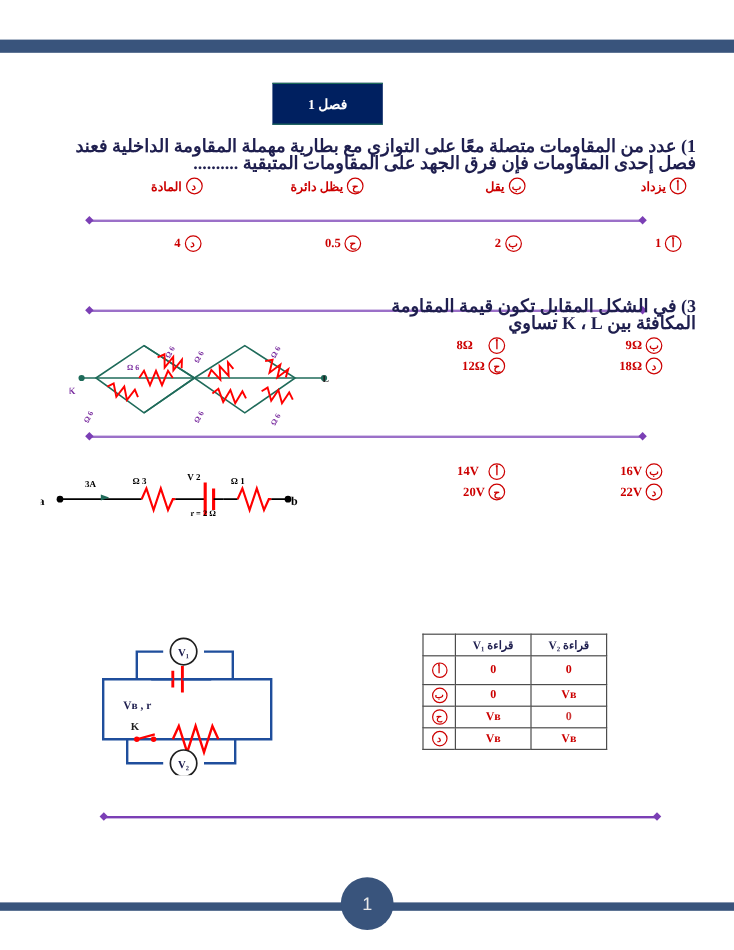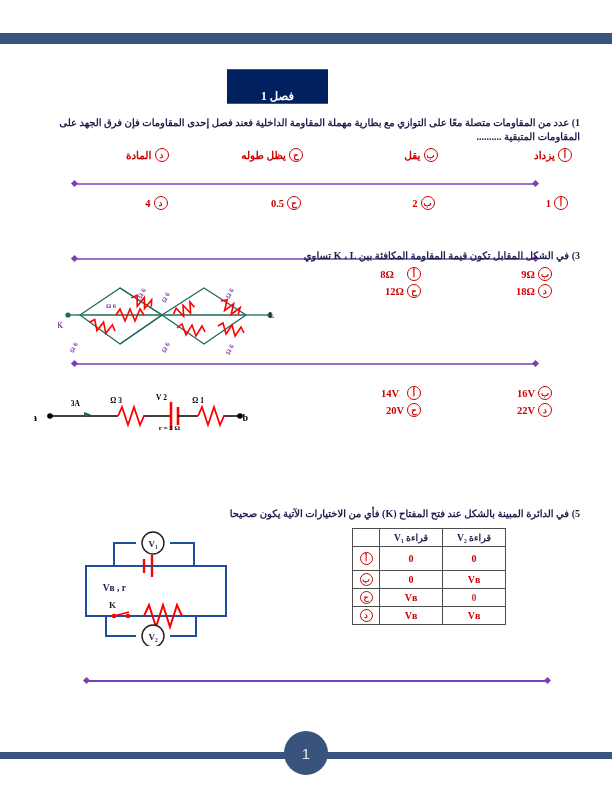--- a/index.html
+++ b/index.html
@@ -24,27 +24,27 @@
     width: 612px;
     height: 11px;
     background: #39547c;
   }
 
   
   .title-box {
     position: absolute;
     left: 227px;
     top: 69px;
-    width: 101px;
+    width: 92px;
     height: 33px;
     background: #002060;
     border-top: 1px solid #1f6b5a;
     border-bottom: 1px solid #1f6b5a;
     display: flex;
-    align-items: flex-end;
+    align-items: center;
     justify-content: center;
   }
   .title-box .title-text {
     color: #ffffff;
     font-size: 11.5px;
     font-weight: bold;
     letter-spacing: 0px;
     font-family: "Liberation Serif", "DejaVu Serif", serif;
   }
 
@@ -78,21 +78,21 @@
 
   
   .q {
     position: absolute;
     direction: rtl;
     text-align: right;
   }
   .q-stem {
     color: #1f1f4f;
     font-weight: bold;
-    font-size: 10px;
+    font-size: 15px;
     line-height: 14px;
     font-family: "Liberation Serif", "DejaVu Serif", serif;
   }
   .q-num {
     color: #1f1f4f;
     font-weight: bold;
   }
   .opt-row {
     display: flex;
     direction: rtl;
@@ -222,21 +222,21 @@
       <div class="opt" style="width:25%; padding-right:8px;">
         <span class="marker">أ</span>
         <span class="opt-text">يزداد</span>
       </div>
       <div class="opt" style="width:25%;">
         <span class="marker">ب</span>
         <span class="opt-text">يقل</span>
       </div>
       <div class="opt" style="width:25%;">
         <span class="marker">ح</span>
-        <span class="opt-text">يظل طوله</span>
+        <span class="opt-text">يظل دائرة</span>
       </div>
       <div class="opt" style="width:25%;">
         <span class="marker">د</span>
         <span class="opt-text">المادة</span>
       </div>
     </div>
   </div>
 
   <div class="sep" style="left:74px; top:183px; width:462px;"></div>
 
@@ -399,26 +399,20 @@
       <text x="3" y="31" font-size="10" font-weight="bold" fill="#000">a</text>
       <text x="214" y="31" font-size="10" font-weight="bold" fill="#000">b</text>
       <text x="46" y="16" font-size="7.5" font-weight="bold" fill="#000">3A</text>
       <text x="88" y="13" font-size="7.5" font-weight="bold" fill="#000">3 Ω</text>
       <text x="133" y="10" font-size="7.5" font-weight="bold" fill="#000">2 V</text>
       <text x="146" y="40" font-size="7" font-weight="bold" fill="#000">r = 2 Ω</text>
       <text x="170" y="13" font-size="7.5" font-weight="bold" fill="#000">1 Ω</text>
     </svg>
   </div>
 
-  <div class="q" style="left:34px; top:507px; width:546px;">
-    <div class="q-stem">
-      <span class="q-num">5)</span>
-      <span>في الدائرة المبينة بالشكل عند فتح المفتاح (K) فأي من الاختيارات الآتية يكون صحيحا</span>
-    </div>
-  </div>
 
   <div class="diagram" style="left:66px; top:526px; width:210px; height:120px;">
     <svg width="210" height="120" viewBox="0 0 210 120">
       <g stroke="#1f4e9c" stroke-width="2" fill="none">
 
         <path d="M20,40 L160,40 L160,90 L20,90 Z"></path>
 
         <path d="M48,40 L48,17 L70,17"></path>
         <path d="M104,17 L128,17 L128,40"></path>
 

